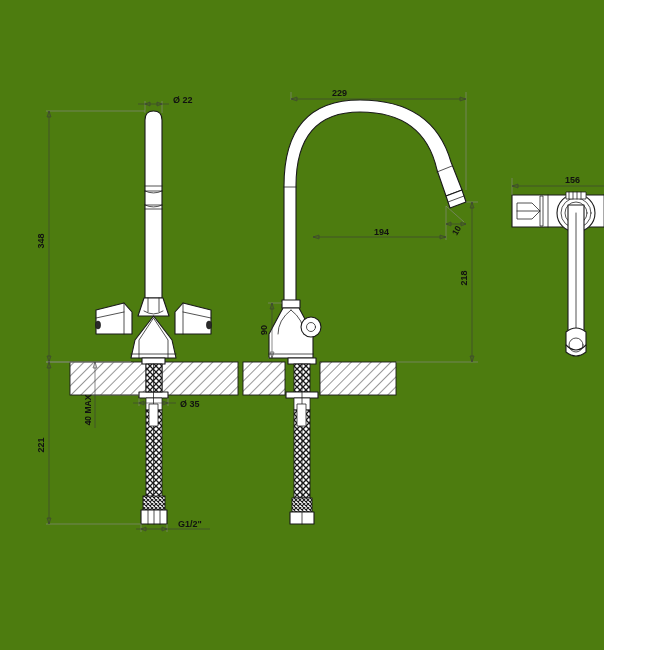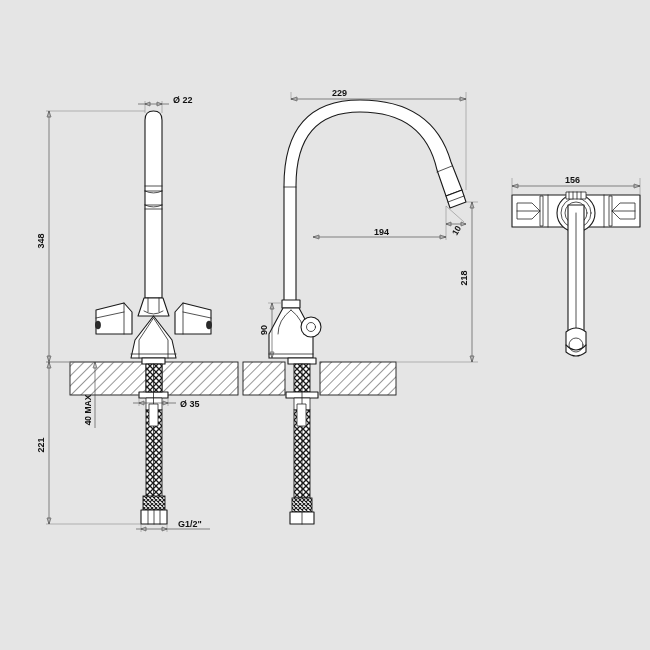--- a/index.html
+++ b/index.html
@@ -5,23 +5,23 @@
   html, body {
     margin: 0;
     padding: 0;
     background: #ffffff;
   }
   body {
     font-family: "Liberation Sans", sans-serif;
   }
   #drawing-sheet {
     position: relative;
-    width: 650px;
+    width: 604px;
     height: 650px;
-    background: #e5e5e5;
+    background: #4d7c0f;
     overflow: hidden;
   }
   #drawing-svg {
     position: absolute;
     left: 0;
     top: 0;
     width: 650px;
     height: 650px;
   }
   .dim-text {

